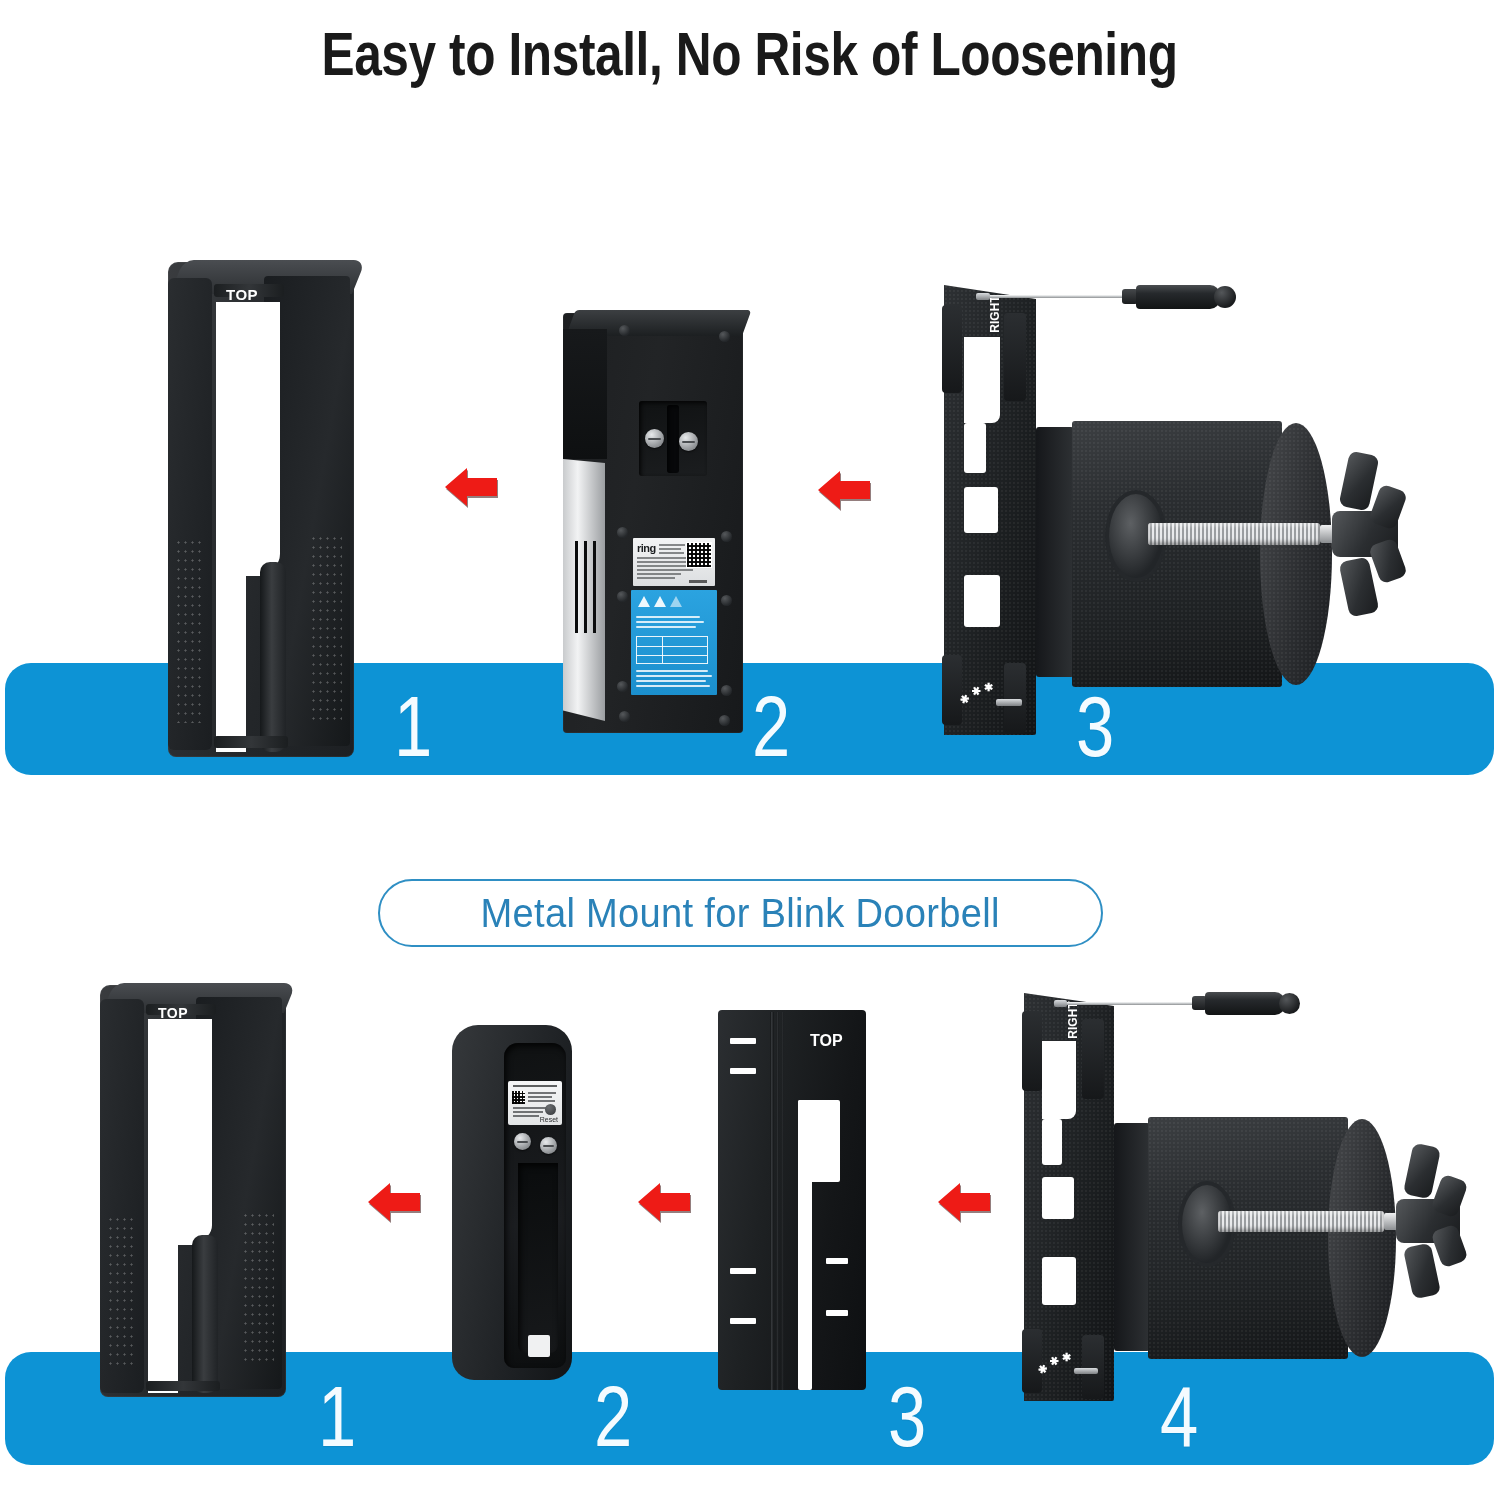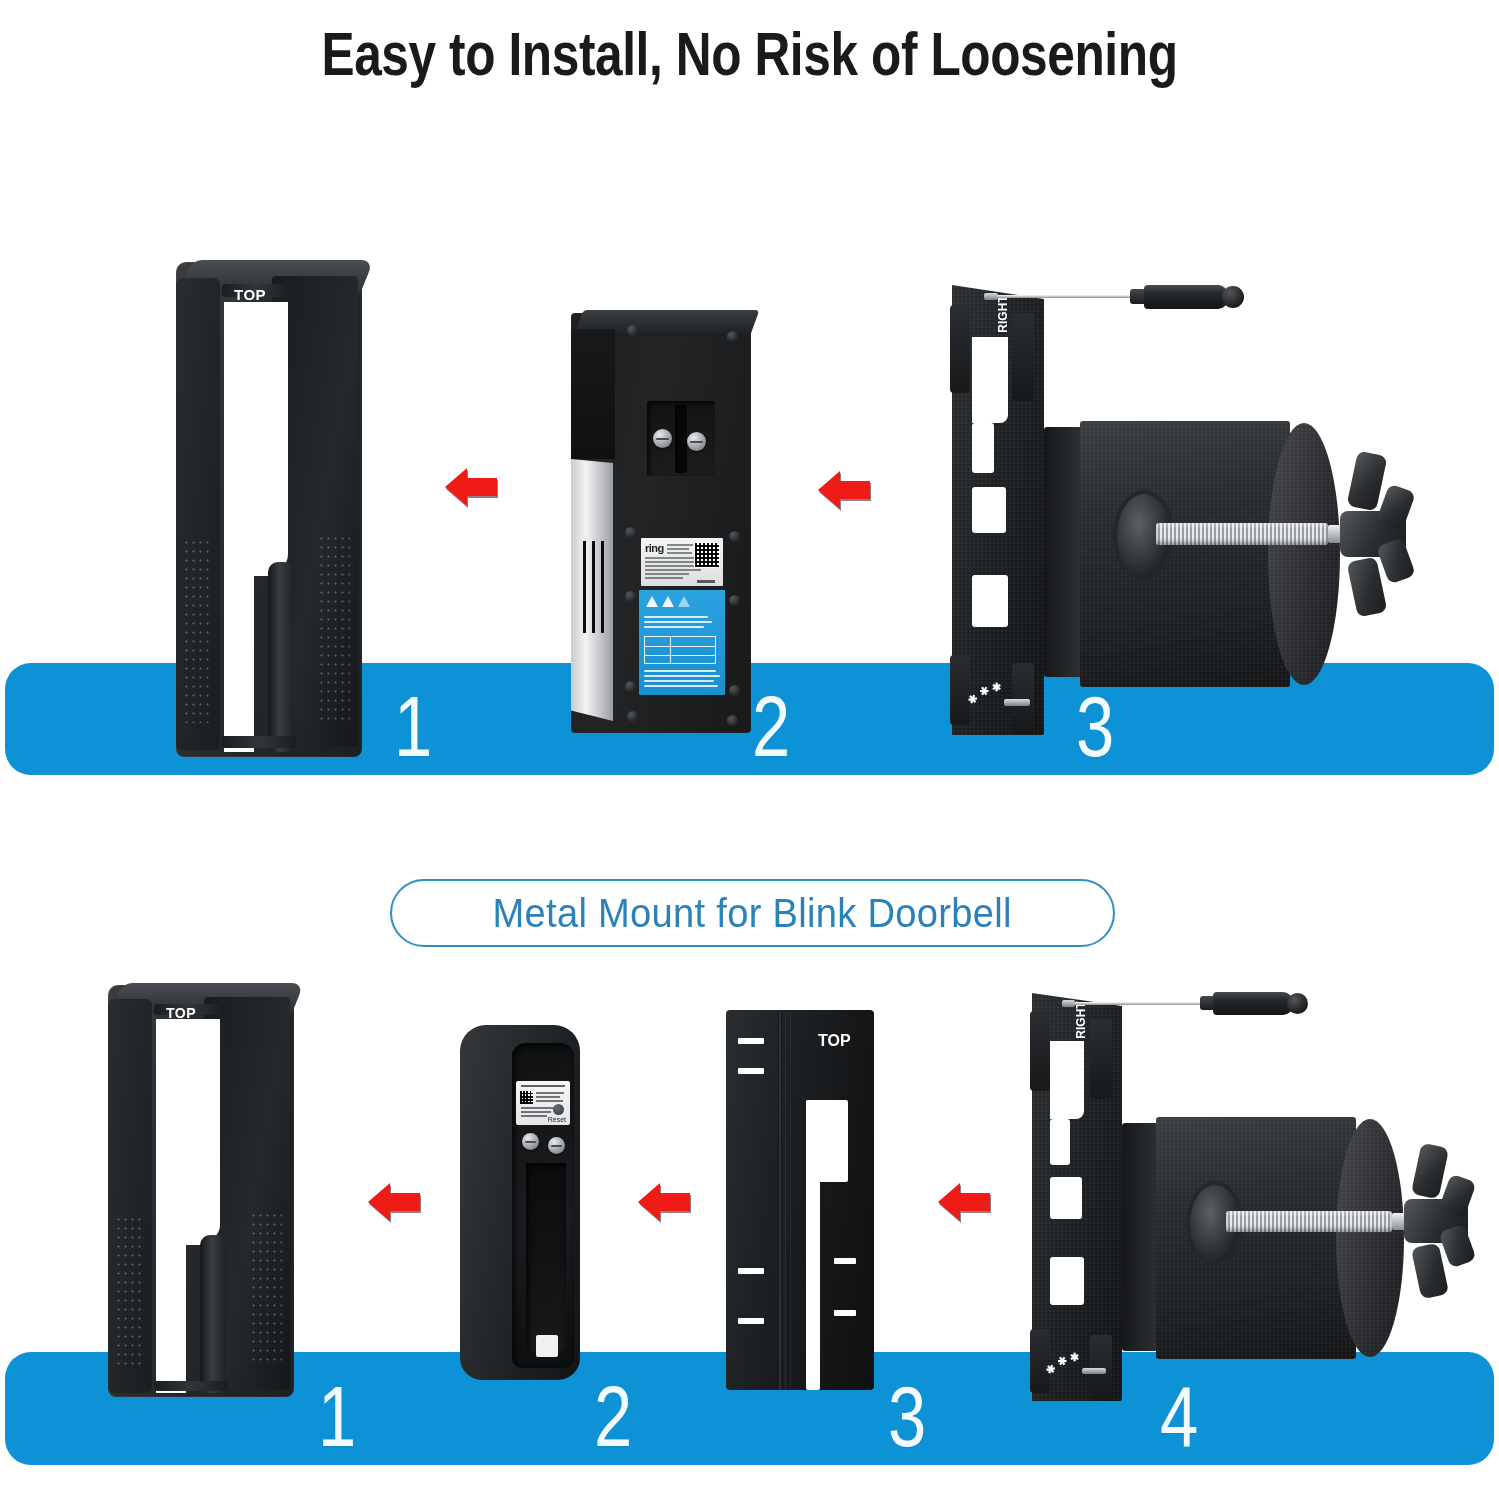--- a/index.html
+++ b/index.html
@@ -66,21 +66,21 @@
 
   
   .arrow {
     position: absolute;
     width: 52px; height: 44px;
     filter: drop-shadow(1.5px 2px 0.5px rgba(60,20,20,0.55));
   }
   .arrow svg { display:block; width:100%; height:100%; }
 
   
-  .art { position: absolute; margin-left: 8px; }
+  .art { position: absolute; }
 
   
   .bracket { position:absolute; }
   .bk-outer {
     position:absolute; inset:0;
     background:
       linear-gradient(100deg,#3a3c3f 0%, #34373a 18%, #2b2e31 32%, #232629 60%, #1d2023 100%);
     border-radius: 10px 12px 8px 8px;
     box-shadow: inset 0 0 0 1px rgba(255,255,255,0.05);
   }
@@ -531,21 +531,21 @@
       <div class="dv-handle" style="left:160px; top:4px; width:84px; height:24px;"></div>
       <div class="dv-cap" style="left:238px; top:5px; width:22px; height:22px;"></div>
       <div class="cl-screwhead" style="left:0px; top:12px; width:14px; height:7px;"></div>
     </div>
   </div>
 
   <div class="stepnum" style="left:394px; top:683px;">1</div>
   <div class="stepnum" style="left:752px; top:683px;">2</div>
   <div class="stepnum" style="left:1076px; top:683px;">3</div>
 
-  <div class="badge" style="left:390px; top:879px; width:725px;">
+  <div class="badge" style="left:378px; top:879px; width:725px;">
     <span class="badge-text">Metal Mount for Blink Doorbell</span>
   </div>
 
   <div class="band" style="left:5px; top:1352px; width:1489px; height:113px;"></div>
 
   <div class="art bracket" style="left:100px; top:985px; width:186px; height:412px;">
     <div class="bk-outer"></div>
     <div class="bk-top" style="left:2px; top:-2px; width:182px; height:30px;"></div>
     <div class="bk-inner-shadow" style="left:96px; top:12px; width:86px; height:392px;"></div>
     <div class="bk-face" style="left:0px; top:14px; width:44px; height:394px;"></div>

